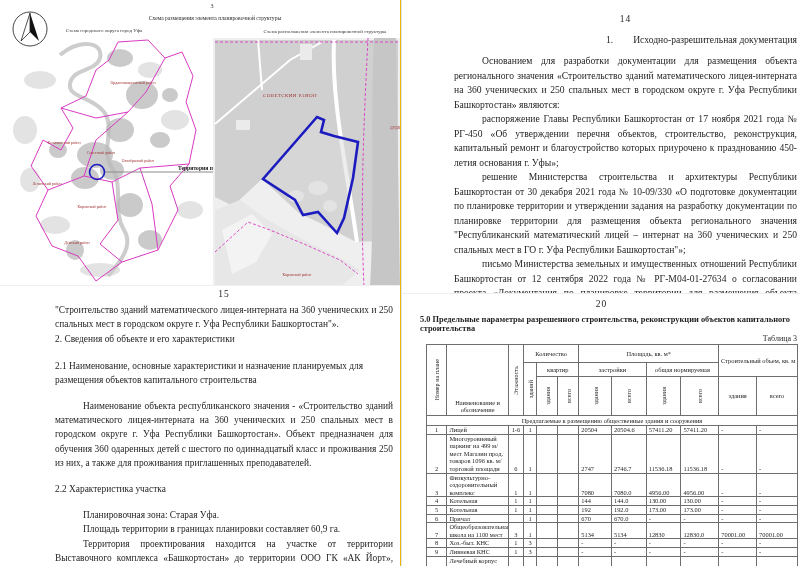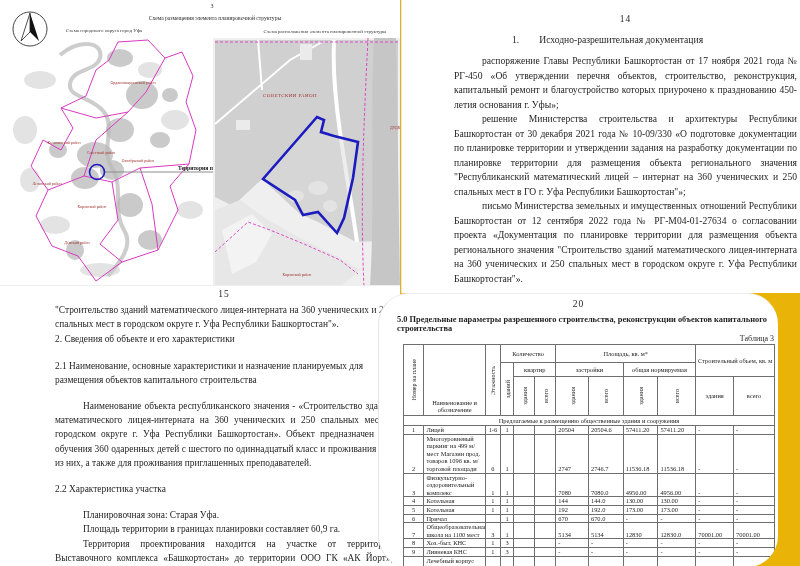--- a/index.html
+++ b/index.html
@@ -2,27 +2,27 @@
 <html><head>
 <meta charset="utf-8">
 <style>
   html,body{margin:0;padding:0;background:#fff;}
   .screen{position:relative;width:800px;height:566px;background:#eab308;overflow:hidden;
           font-family:"Liberation Serif","DejaVu Serif",serif;color:#1f1f1f;}
   .page{position:absolute;background:#fff;}
   .tl{left:0;top:0;width:400px;height:290px;}
   .tr{left:401px;top:0;width:399px;height:293px;overflow:hidden;border-left:1px solid #e4e4e4;border-right:1px solid #ececec;}
   .bl{left:0;top:285px;width:400px;height:281px;overflow:hidden;border-top:1px solid #efefef;}
-  .br{left:378px;top:293px;width:399px;height:273px;overflow:hidden;border-left:1px solid #e4e4e4;border-top:1px solid #efefef;border-radius:31px;}
+  .br{left:401px;top:293px;width:399px;height:273px;overflow:hidden;border-left:1px solid #e4e4e4;border-top:1px solid #efefef;}
   
   .pageno{text-align:center;font-size:9.5px;letter-spacing:1px;}
   .tr .inner{margin:14px 4px 0 52px;}
   .tr .pageno{margin-bottom:10px;}
   .h-num{font-size:9.6px;}
-  .head1{font-size:9.6px;margin:0 0 9px 58px;}
+  .head1{font-size:9.6px;margin:0 0 9px 58px;text-align:right;}
   .head1 .gap{display:inline-block;width:20px;}
   .body-just{font-size:9.6px;line-height:14.5px;text-align:justify;}
   .body-just .par{text-indent:28px;text-align:justify;}
   .bl .inner{margin:3px 8px 0 55px;width:338px;}
   .bl .pageno{margin-bottom:4px;}
   .bl .bodytxt{font-size:9.4px;line-height:14.2px;text-align:justify;}
   .opener{text-align:justify;}
   .chead{text-align:left;margin:1px 0;}
   .chead.sp{margin-top:12px;margin-bottom:12px;}
   .bl .par{text-indent:28px;}
@@ -161,20 +161,21 @@
         <text class="redlab" x="297" y="276" text-anchor="middle">Кировский район</text>
       </g>
     </svg>
   </div>
 
   <div class="page tr">
     <div class="inner">
       <div class="pageno">14</div>
       <div class="head1"><span class="h-num">1.</span><span class="gap"></span><span>Исходно-разрешительная документация</span></div>
       <div class="body-just">
+          <div class="par">Основанием для разработки документации для размещения объекта регионального значения «Строительство зданий математического лицея-интерната на 360 ученических и 250 спальных мест в городском округе г. Уфа Республики Башкортостан» являются:</div>
           <div class="par">распоряжение Главы Республики Башкортостан от 17 ноября 2021 года № РГ-450 «Об утверждении перечня объектов, строительство, реконструкция, капитальный ремонт и благоустройство которых приурочено к празднованию 450-летия основания г. Уфы»;</div>
           <div class="par">решение Министерства строительства и архитектуры Республики Башкортостан от 30 декабря 2021 года № 10-09/330 «О подготовке документации по планировке территории и утверждении задания на разработку документации по планировке территории для размещения объекта регионального значения "Республиканский математический лицей – интернат на 360 ученических и 250 спальных мест в ГО г. Уфа Республики Башкортостан"»;</div>
           <div class="par">письмо Министерства земельных и имущественных отношений Республики Башкортостан от 12 сентября 2022 года № РГ-М04-01-27634 о согласовании проекта «Документация по планировке территории для размещения объекта регионального значения "Строительство зданий математического лицея-интерната на 360 ученических и 250 спальных мест в городском округе г. Уфа Республики Башкортостан"».</div>
         </div>
     </div>
   </div>
 
   <div class="page bl">
     <div class="inner">
       <div class="pageno">15</div>

